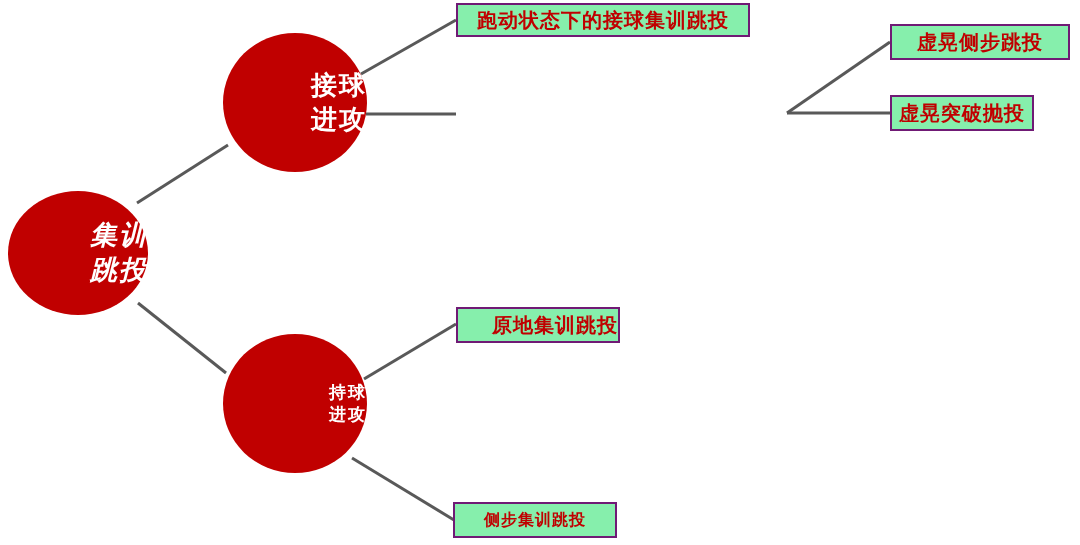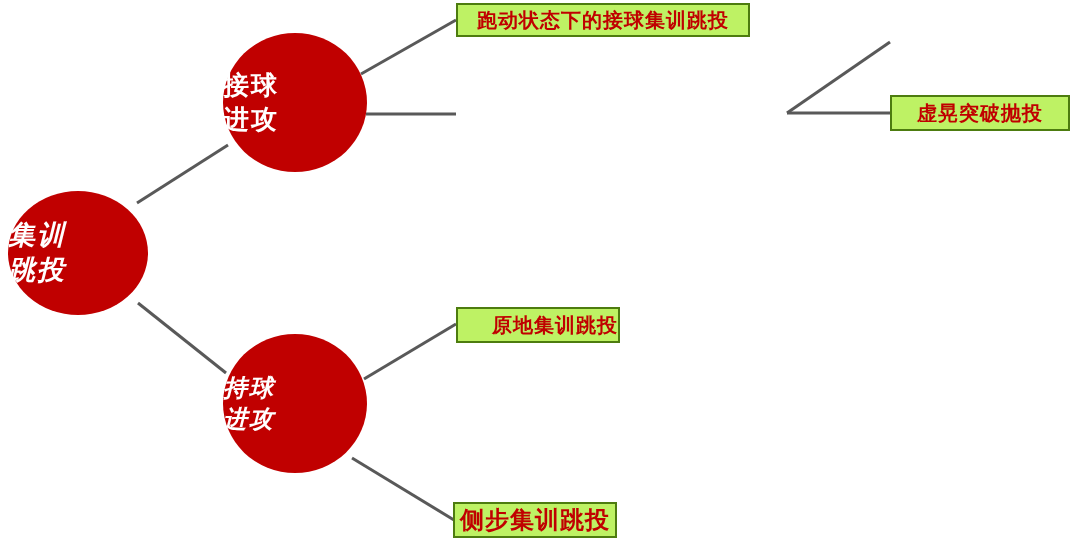--- a/index.html
+++ b/index.html
@@ -25,37 +25,37 @@
     height: 545px;
     pointer-events: none;
   }
   .node-circle {
     position: absolute;
     border-radius: 50%;
     background: #C00000;
     color: #ffffff;
     display: flex;
     flex-direction: column;
-    align-items: flex-start;
+    align-items: flex-end;
     justify-content: center;
     font-weight: bold;
     letter-spacing: 2px;
     text-align: center;
     line-height: 1.28;
     box-sizing: border-box;
   }
   .node-circle .line-a,
   .node-circle .line-b {
     display: block;
     white-space: nowrap;
   }
   .node-box {
     position: absolute;
-    border: 2px solid #4d7c0f;
-    background: #bef264;
+    border: 2px solid #701a75;
+    background: #86efac;
     color: #C00000;
     font-weight: bold;
     display: flex;
     align-items: center;
     justify-content: center;
     box-sizing: border-box;
     letter-spacing: 1px;
     white-space: nowrap;
   }
   
@@ -73,22 +73,21 @@
     top: 33px;
     width: 144px;
     height: 139px;
     font-size: 26px;
   }
   #node-hold {
     left: 223px;
     top: 334px;
     width: 144px;
     height: 139px;
-    font-size: 24px;
-    font-style: italic;
+    font-size: 17px;
   }
   
   #box-running {
     left: 456px;
     top: 3px;
     width: 294px;
     height: 34px;
     font-size: 20px;
   }
   #box-static {
@@ -101,39 +100,39 @@
   #box-fake-side {
     left: 890px;
     top: 24px;
     width: 180px;
     height: 36px;
     font-size: 20px;
   }
   #box-fake-drive {
     left: 890px;
     top: 95px;
-    width: 180px;
+    width: 144px;
     height: 36px;
     font-size: 20px;
     align-items: center;
   }
   #box-spot {
     left: 456px;
     top: 307px;
     width: 164px;
     height: 36px;
     font-size: 20px;
     justify-content: flex-end;
   }
   #box-sidestep {
     left: 453px;
     top: 502px;
     width: 164px;
     height: 36px;
-    font-size: 24px;
+    font-size: 16px;
   }
 </style>
 </head>
 <body>
 
 <div id="diagram-root">
 
   <svg id="connector-layer" viewBox="0 0 1080 545" width="1080" height="545" xmlns="http://www.w3.org/2000/svg">
 
     <line x1="137" y1="203" x2="228" y2="145" stroke="#595959" stroke-width="3"></line>
@@ -166,20 +165,23 @@
   <div class="node-circle" id="node-hold">
     <span class="line-a">持球</span>
     <span class="line-b">进攻</span>
   </div>
 
   <div class="node-box" id="box-running">
     <span>跑动状态下的接球集训跳投</span>
   </div>
 
 
+  <div class="node-box" id="box-fake-side">
+    <span>虚晃侧步跳投</span>
+  </div>
 
   <div class="node-box" id="box-fake-drive">
     <span>虚晃突破抛投</span>
   </div>
 
   <div class="node-box" id="box-spot">
     <span>原地集训跳投</span>
   </div>
 
   <div class="node-box" id="box-sidestep">

